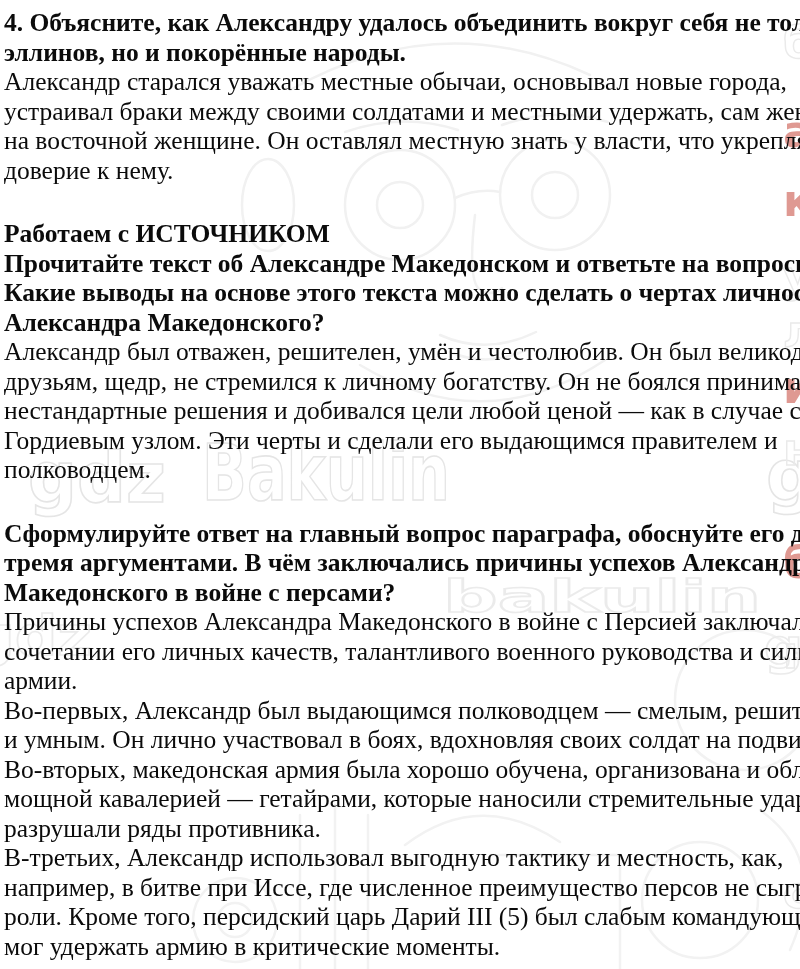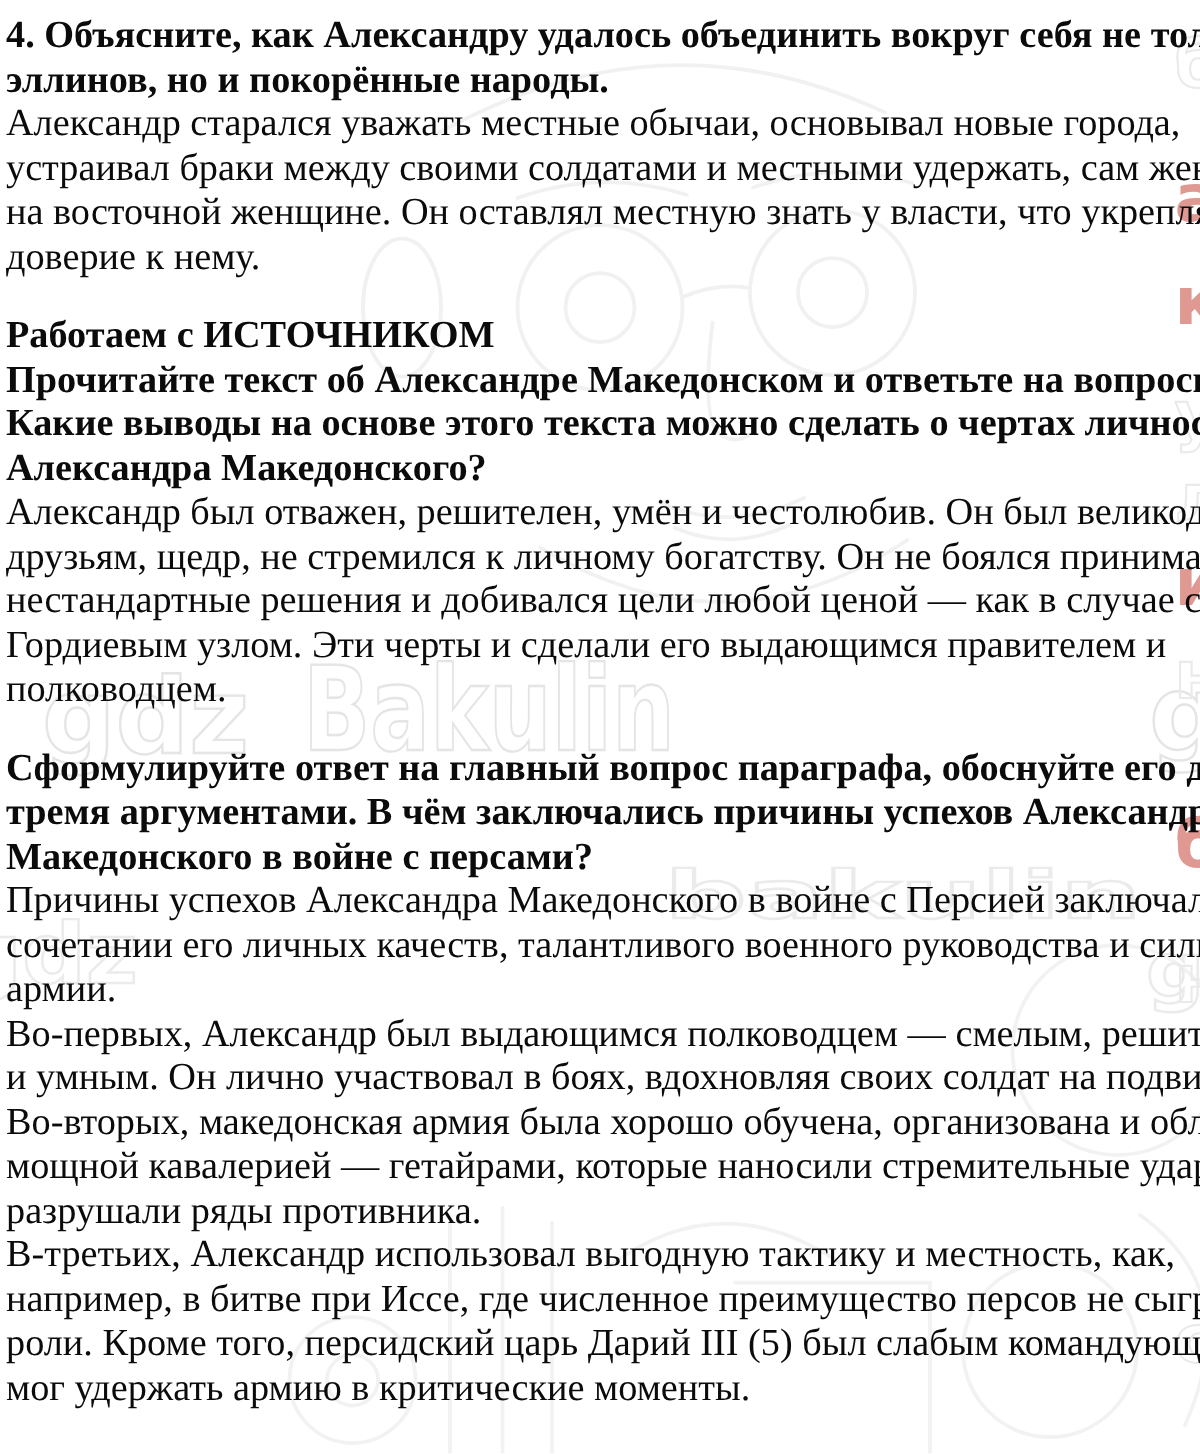--- a/index.html
+++ b/index.html
@@ -44,21 +44,21 @@
   .content {
     position: absolute;
     inset: 0;
     z-index: 1;
     padding: 8px 0 0 4px;
     font-size: 25.5px;
     line-height: 29.5px;
   }
   .tb { white-space: pre; }          
   .h  { font-weight: 700; }
-  section.gap { margin-top: 23px; }
+  section.gap { margin-top: 34px; }
 </style>
 </head>
 <body>
 
 <div class="sheet">
 
   <div class="wm">
     <svg width="800" height="969" viewBox="0 0 800 969" xmlns="http://www.w3.org/2000/svg">
 
       <g class="wm-face">

